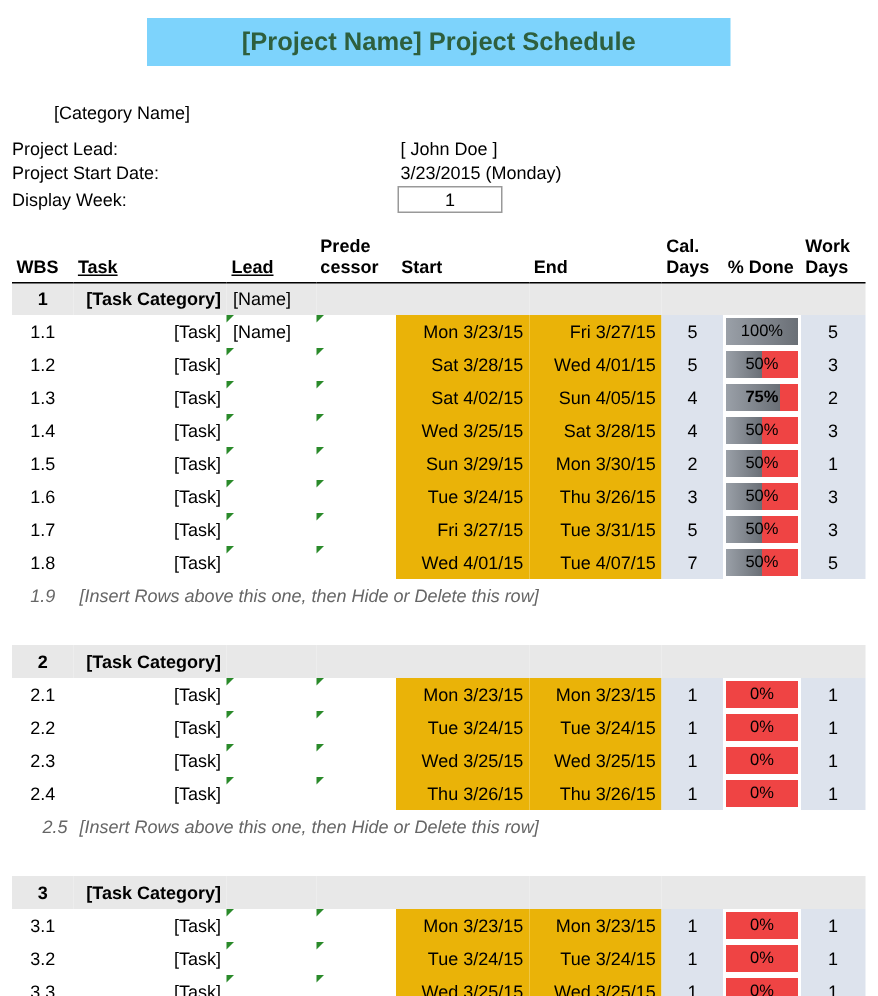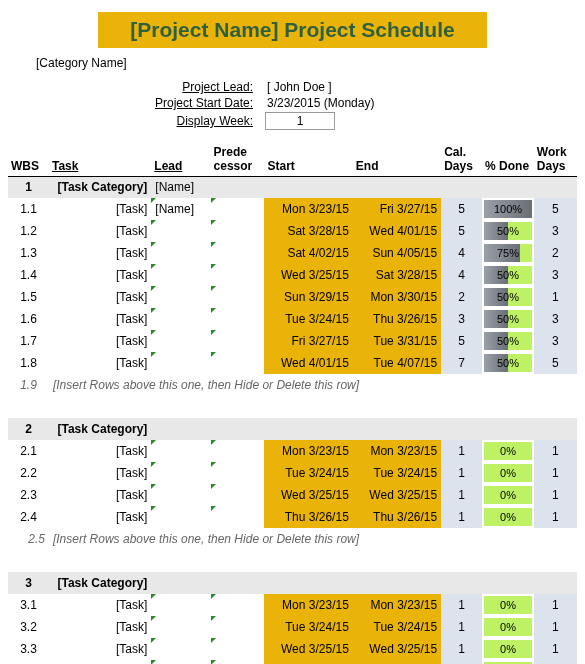--- a/index.html
+++ b/index.html
@@ -6,42 +6,40 @@
   body {
     margin: 0;
     padding: 8px;
     font-family: Arial, sans-serif;
     font-size: 12px;
     color: #000;
     background: #fff;
     width: 585px;
   }
   .title-bar {
-    background: #eab308;
+    background: #7dd3fc;
     color: #2e5f3e;
-    font-size: 21px;
+    font-size: 17px;
     font-weight: bold;
     text-align: center;
     padding: 6px 0;
-    margin: 4px 90px 8px 90px;
+    margin: 4px 90px 24px 90px;
   }
   .company {
     font-size: 12px;
     margin: 4px 0 10px 28px;
   }
   .meta {
     margin: 2px 0;
     display: flex;
     align-items: center;
   }
   .meta-label {
     width: 255px;
-    text-align: right;
     padding-right: 10px;
-    text-decoration: underline;
   }
   .meta-value {
     padding-left: 4px;
   }
   .display-week-box {
     border: 1px solid #999;
     display: inline-block;
     width: 70px;
     text-align: center;
     padding: 1px 0;
@@ -78,21 +76,21 @@
   .col-work { width: 40px; text-align: center;}
   .cat-row td { background: #e8e8e8; font-weight: bold; }
   .cat-row .col-wbs { text-align: center; }
   .cat-row .col-lead { font-weight: normal; }
   .date-cell { background: #eab308; text-align: right; padding-right: 8px;}
   .num-cell { background: #dde3ed; text-align: center;}
   .pct-wrap {
     position: relative;
     width: 100%;
     height: 18px;
-    background: #bef264;
+    background: #ef4444;
     display: flex;
     align-items: center;
     justify-content: center;
   }
   .pct-bar {
     position: absolute;
     left: 0; top: 0; bottom: 0;
     background: linear-gradient(to right, #9aa0a8, #6a6f76);
   }
   .pct-text {
@@ -197,21 +195,21 @@
         <td class="col-work num-cell">3</td>
       </tr>
       <tr>
         <td class="col-wbs">1.3</td>
         <td class="col-task">[Task]</td>
         <td class="col-lead tri"></td>
         <td class="col-pred tri"></td>
         <td class="col-start date-cell">Sat 4/02/15</td>
         <td class="col-end date-cell">Sun 4/05/15</td>
         <td class="col-cal num-cell">4</td>
-        <td class="col-pct" style="padding:2px 2px;">
+        <td class="col-pct" style="padding:2px 2px;font-weight:bold;">
           <div class="pct-wrap">
             <div class="pct-bar" style="width:75%"></div>
             <span class="pct-text">75%</span>
           </div>
         </td>
         <td class="col-work num-cell">2</td>
       </tr>
       <tr>
         <td class="col-wbs">1.4</td>
         <td class="col-task">[Task]</td>

